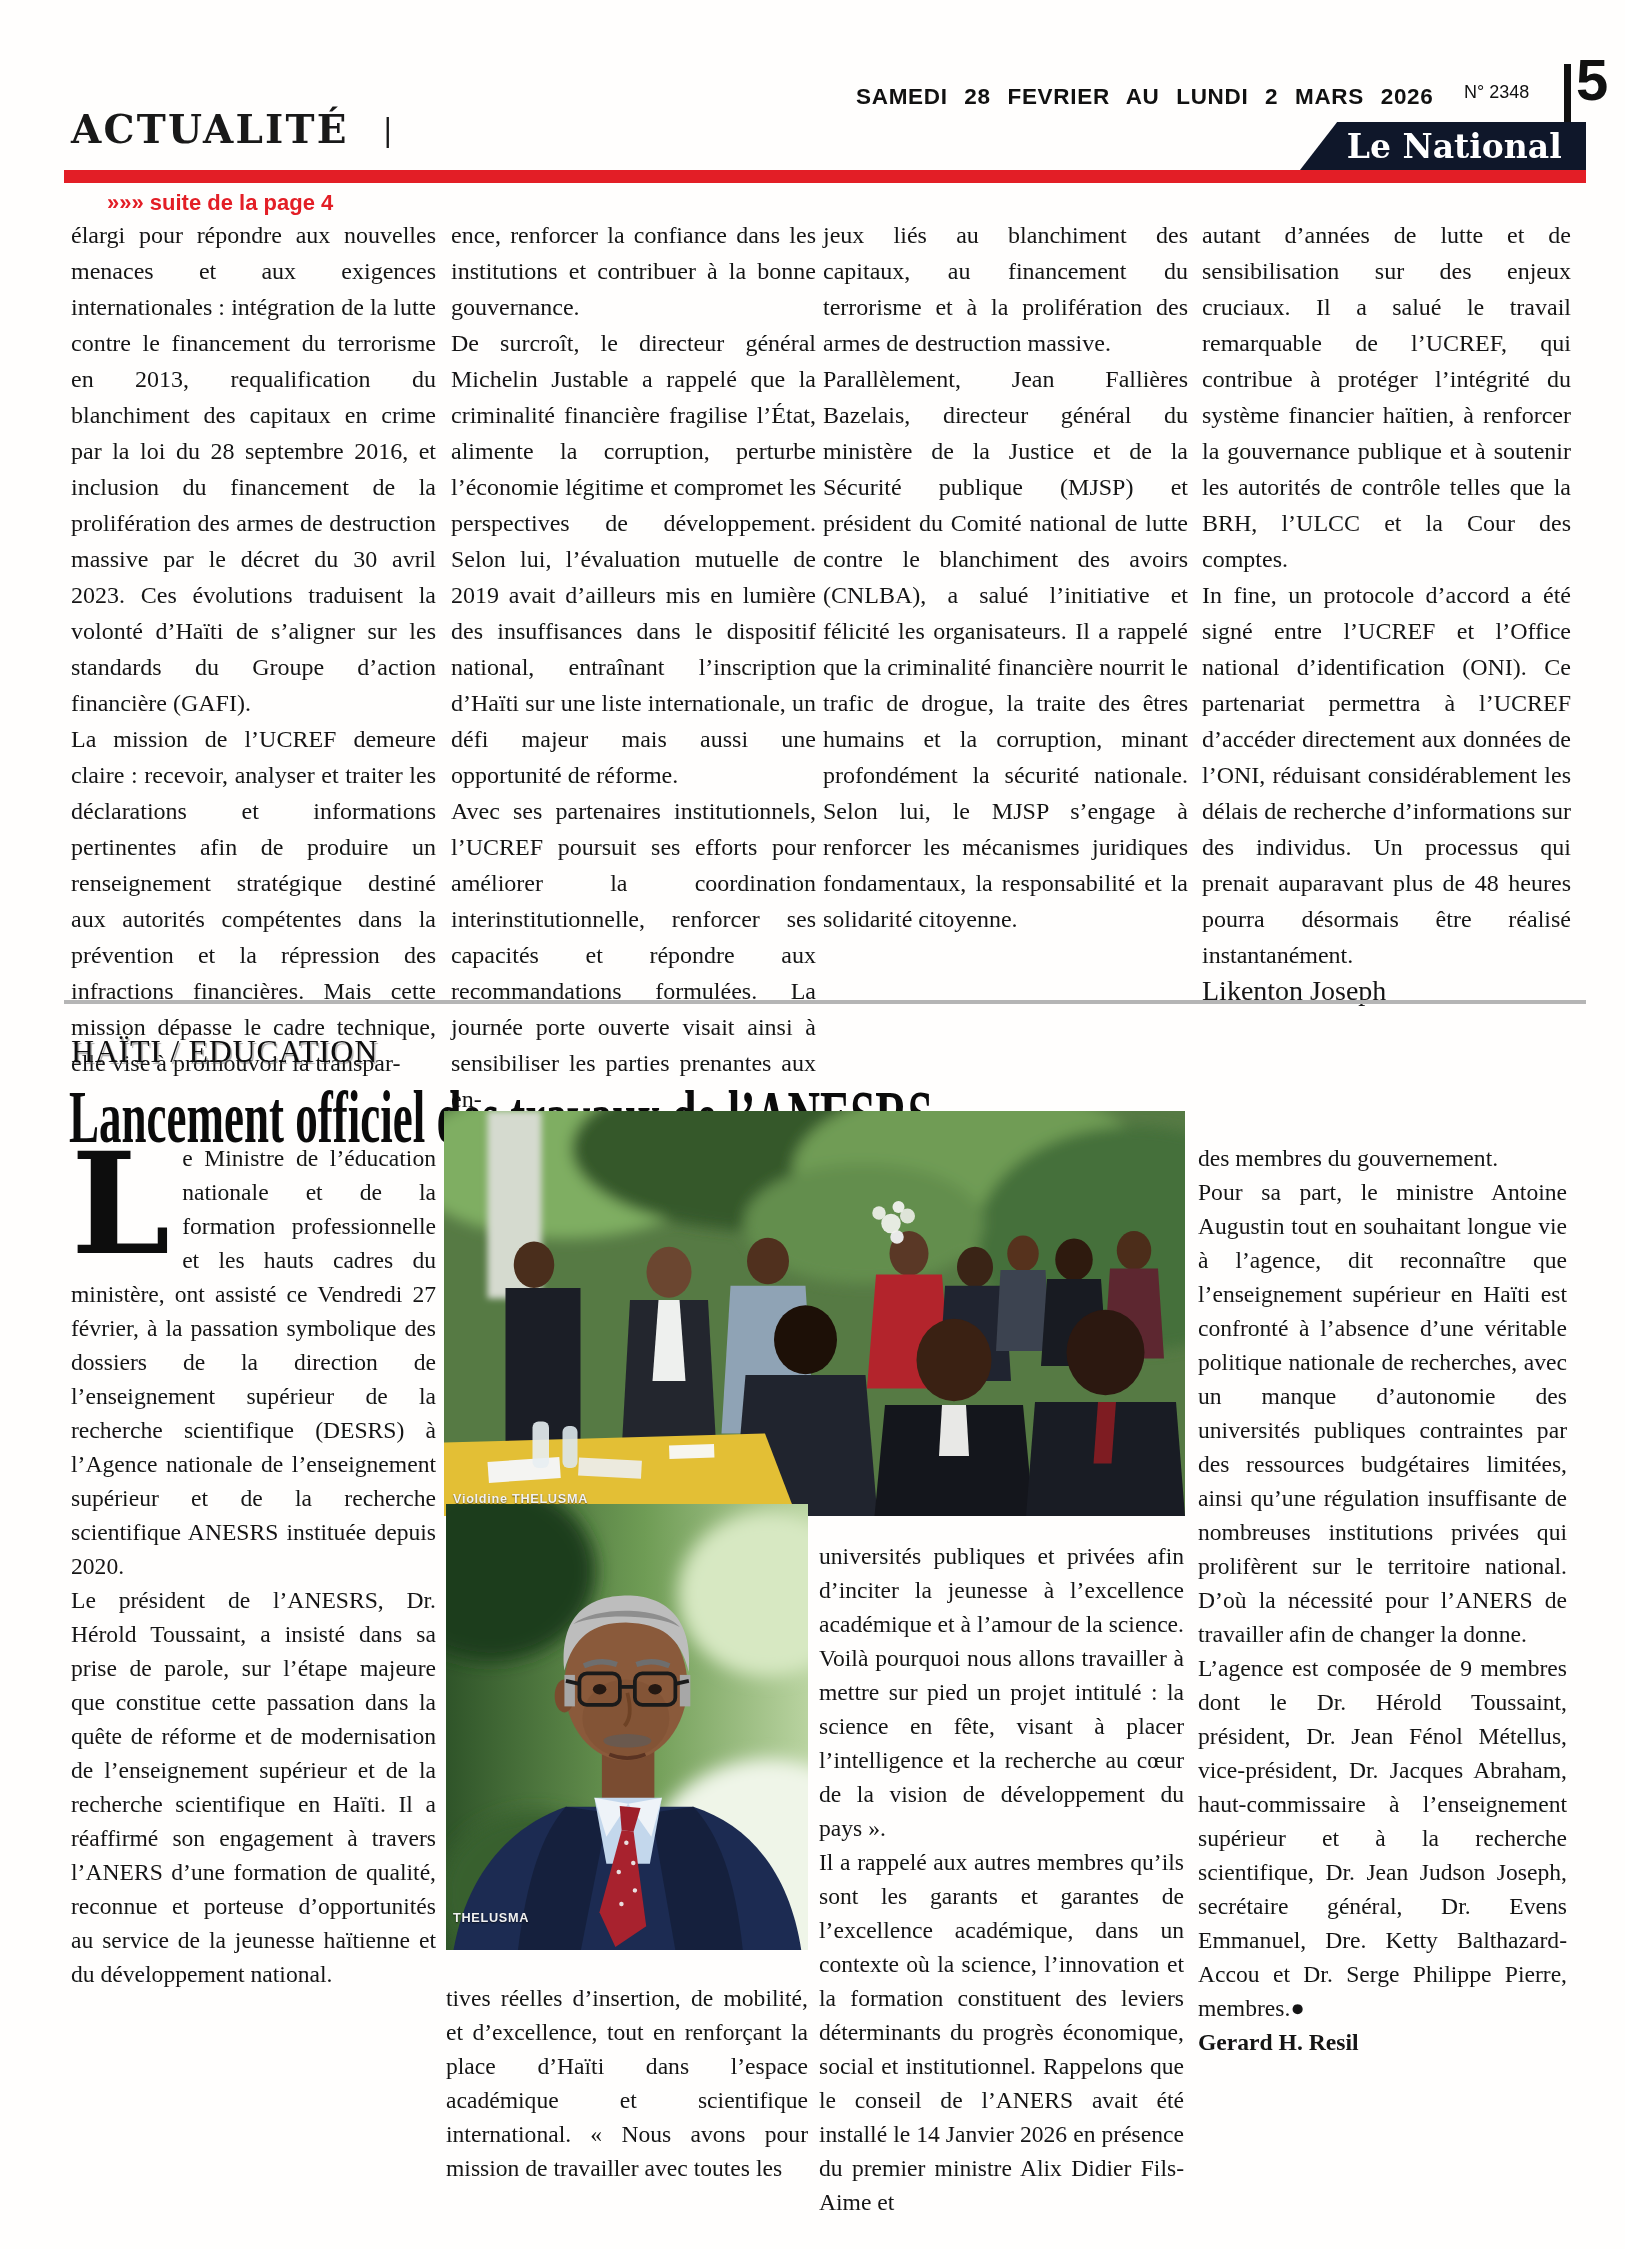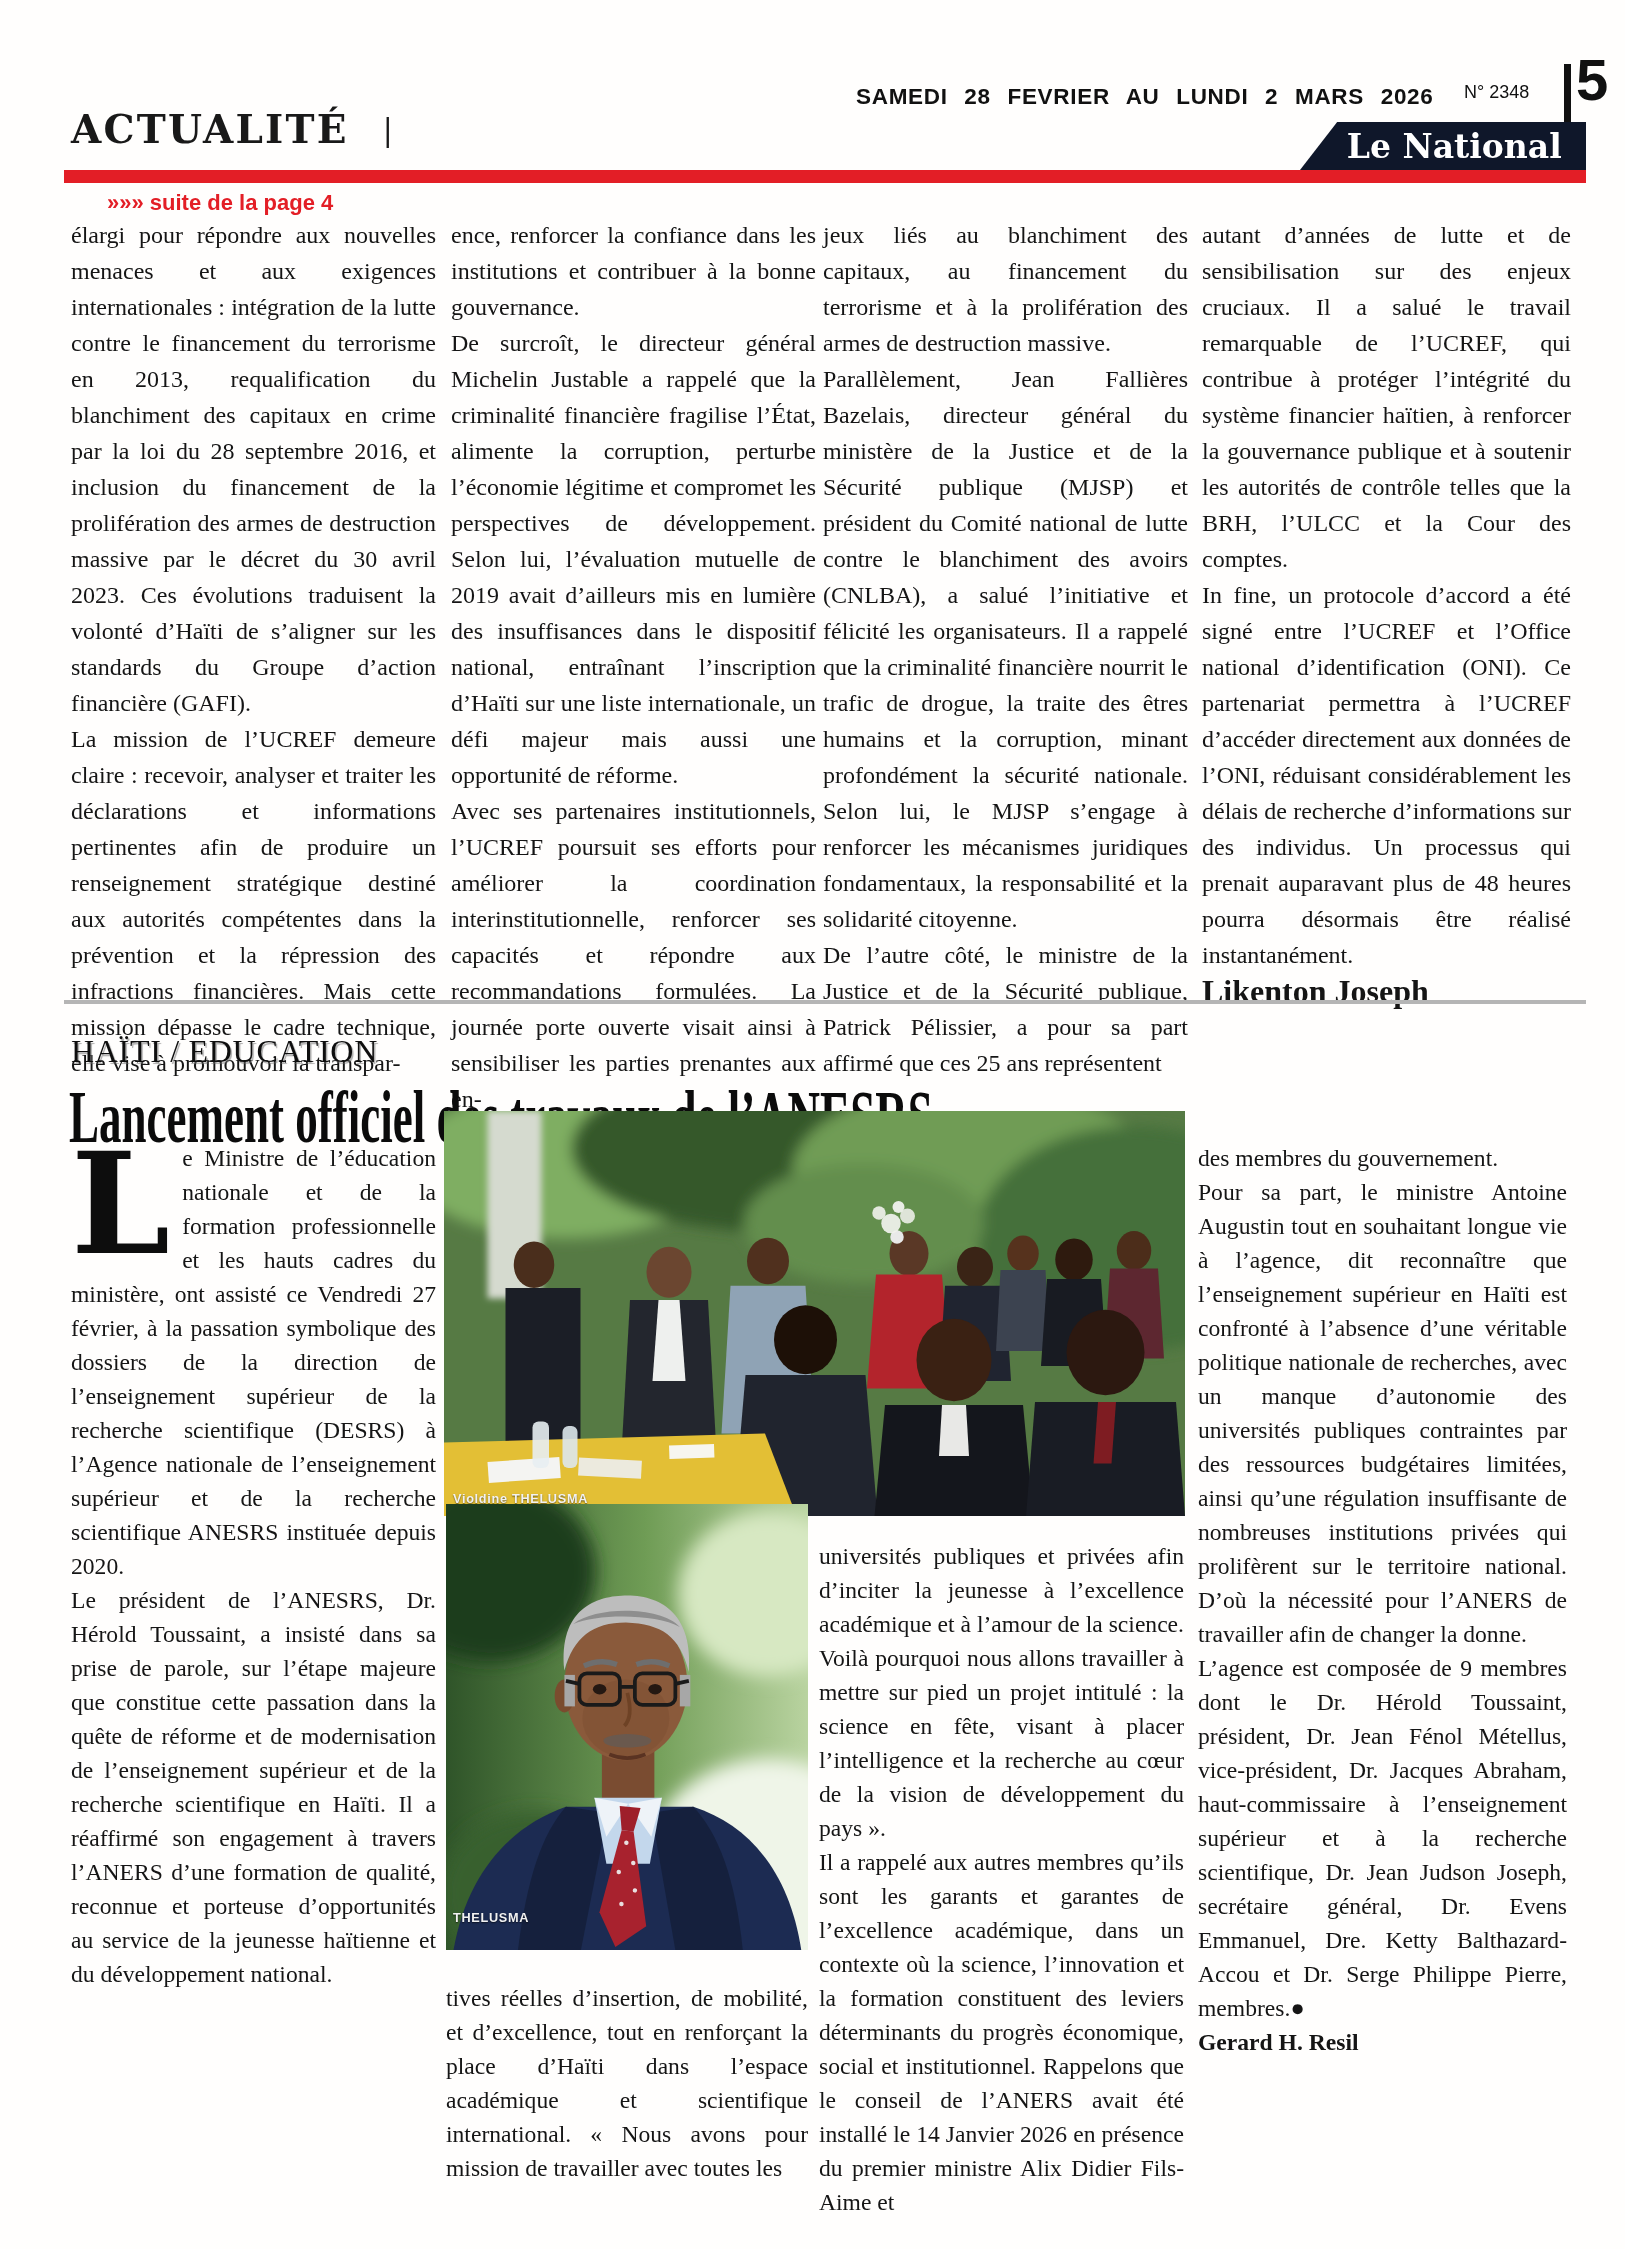--- a/index.html
+++ b/index.html
@@ -23,21 +23,21 @@
   .brand-banner span{font-family:"DejaVu Serif",serif;font-weight:bold;font-size:33px;color:#fff;}
   .red-rule{position:absolute;left:64px;top:170px;width:1522px;height:12.7px;background:#e31e26;}
   .continuation{position:absolute;left:71px;top:190px;font-family:"Liberation Sans",sans-serif;
                 font-weight:600;font-size:22px;color:#e31e26;margin-left:36px;}
 
   
   .col{position:absolute;text-align:justify;}
   .a1{font-size:24px;line-height:36px;}
   .a2{font-size:23.6px;line-height:34px;}
   .col p{margin:0;}
-  .byline{font-weight:bold;margin-top:33px;font-size:32px;}
+  .byline{font-weight:normal;margin-top:33px;font-size:28px;}
   .byline2{font-weight:bold;margin-top:31.5px;font-size:23.6px;}
 
   .c1{left:71px;top:217px;width:365px;}
   .c2{left:451px;top:217px;width:365px;}
   .c3{left:823px;top:217px;width:365px;}
   .c4{left:1202px;top:217px;width:369px;}
 
   .section-rule{position:absolute;left:64px;top:1000px;width:1522px;height:3.7px;background:#b5b5b5;}
 
   .kicker{position:absolute;left:71px;top:1033px;font-family:"Liberation Serif",serif;
@@ -86,21 +86,20 @@
       <p class="para">La mission de l’UCREF demeure claire : recevoir, analyser et traiter les déclarations et informations pertinentes afin de produire un renseignement stratégique destiné aux autorités compétentes dans la prévention et la répression des infractions financières. Mais cette mission dépasse le cadre technique, elle vise à promouvoir la transpar-</p>
     </div>
   <div class="col a1 c2">
       <p class="para">ence, renforcer la confiance dans les institutions et contribuer à la bonne gouvernance.</p>
       <p class="para">De surcroît, le directeur général Michelin Justable a rappelé que la criminalité financière fragilise l’État, alimente la corruption, perturbe l’économie légitime et compromet les perspectives de développement. Selon lui, l’évaluation mutuelle de 2019 avait d’ailleurs mis en lumière des insuffisances dans le dispositif national, entraînant l’inscription d’Haïti sur une liste internationale, un défi majeur mais aussi une opportunité de réforme.</p>
       <p class="para">Avec ses partenaires institutionnels, l’UCREF poursuit ses efforts pour améliorer la coordination interinstitutionnelle, renforcer ses capacités et répondre aux recommandations formulées. La journée porte ouverte visait ainsi à sensibiliser les parties prenantes aux en-</p>
     </div>
   <div class="col a1 c3">
       <p class="para">jeux liés au blanchiment des capitaux, au financement du terrorisme et à la prolifération des armes de destruction massive.</p>
       <p class="para">Parallèlement, Jean Fallières Bazelais, directeur général du ministère de la Justice et de la Sécurité publique (MJSP) et président du Comité national de lutte contre le blanchiment des avoirs (CNLBA), a salué l’initiative et félicité les organisateurs. Il a rappelé que la criminalité financière nourrit le trafic de drogue, la traite des êtres humains et la corruption, minant profondément la sécurité nationale. Selon lui, le MJSP s’engage à renforcer les mécanismes juridiques fondamentaux, la responsabilité et la solidarité citoyenne.</p>
-      <p class="para">De l’autre côté, le ministre de la Justice et de la Sécurité publique, Patrick Pélissier, a pour sa part affirmé que ces 25 ans représentent</p>
     </div>
   <div class="col a1 c4">
     <div>
         <p class="para">autant d’années de lutte et de sensibilisation sur des enjeux cruciaux. Il a salué le travail remarquable de l’UCREF, qui contribue à protéger l’intégrité du système financier haïtien, à renforcer la gouvernance publique et à soutenir les autorités de contrôle telles que la BRH, l’ULCC et la Cour des comptes.</p>
         <p class="para">In fine, un protocole d’accord a été signé entre l’UCREF et l’Office national d’identification (ONI). Ce partenariat permettra à l’UCREF d’accéder directement aux données de l’ONI, réduisant considérablement les délais de recherche d’informations sur des individus. Un processus qui prenait auparavant plus de 48 heures pourra désormais être réalisé instantanément.</p>
       </div>
     <p class="byline">Likenton Joseph</p>
   </div>
 
   <div class="section-rule"></div>

